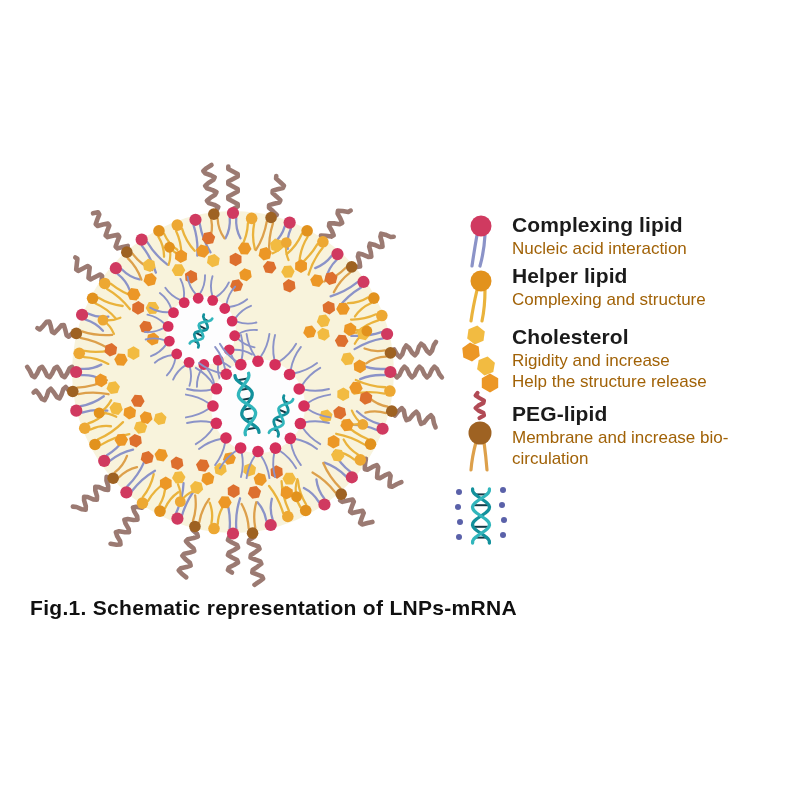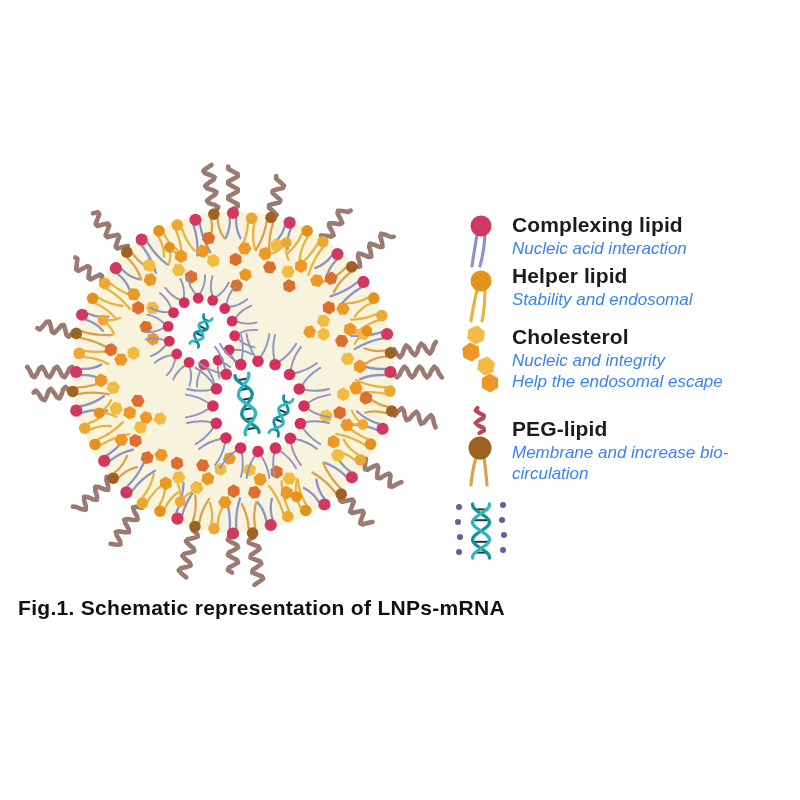--- a/index.html
+++ b/index.html
@@ -4,23 +4,23 @@
 <style>
   html,body{margin:0;padding:0;background:#ffffff;}
   body{width:800px;height:800px;overflow:hidden;font-family:"Liberation Sans","DejaVu Sans",sans-serif;}
   .canvas{position:relative;width:796px;height:800px;background:#ffffff;}
   #lnp-svg{position:absolute;left:0;top:0;}
   .legend{position:absolute;left:452px;top:212px;width:346px;}
   .legend-row{position:relative;}
   .licon{position:absolute;left:6px;top:0;overflow:visible;}
   .ltext{margin-left:60px;}
   .lhead{font-size:21px;font-weight:bold;color:#1b1b1b;line-height:26px;letter-spacing:.1px;}
-  .ldesc{font-size:17px;font-style:italic;color:#3b82f6;line-height:21px;}
-  .caption{position:absolute;left:18px;top:596px;font-size:21px;font-weight:bold;color:#101010;letter-spacing:.3px;}
-  .mb4{margin-bottom:4px;}.mb14{margin-bottom:14px;}.mb9{margin-bottom:24px;}.mb31{margin-bottom:14px;}
+  .ldesc{font-size:17px;color:#a16207;line-height:21px;}
+  .caption{position:absolute;left:30px;top:596px;font-size:21px;font-weight:bold;color:#101010;letter-spacing:.3px;}
+  .mb4{margin-bottom:4px;}.mb14{margin-bottom:14px;}.mb9{margin-bottom:9px;}.mb31{margin-bottom:14px;}
 </style>
 </head>
 <body>
 
 <div class="canvas">
 
   <svg id="lnp-svg" width="800" height="800" viewBox="0 0 800 800">
       <circle cx="233" cy="372" r="161" fill="#f8f3dc"></circle>
       <g>
         <path fill="none" stroke-linecap="round" stroke-linejoin="round" d="M233.0 209.0L237.7 206.5L237.7 204.0L233.0 201.5L228.3 199.0L228.3 196.5L233.0 194.0L237.7 191.5L237.7 189.0L233.0 186.5L228.3 184.0L228.3 181.5L233.0 179.0L237.7 176.5L237.7 174.0L233.0 171.5L228.3 169.0L228.3 166.5" stroke="#9b7a72" stroke-width="4.6"></path>
@@ -443,35 +443,35 @@
     </div>
 
     <div class="legend-row mb14">
       <svg class="licon" id="icon-helper" width="46" height="60" viewBox="0 0 46 60" style="top:6px;">
           <path fill="none" stroke-linecap="round" stroke-linejoin="round" d="M19 21 Q15 38 13 52" stroke="#eab33c" stroke-width="3.2"></path>
           <path fill="none" stroke-linecap="round" stroke-linejoin="round" d="M27 21 Q27 38 24 52" stroke="#eab33c" stroke-width="3.2"></path>
           <circle cx="23" cy="12" r="10.5" fill="#e2921d"></circle>
         </svg>
       <div class="ltext">
         <div class="lhead">Helper lipid</div>
-        <div class="ldesc">Stability and endosomal</div>
+        <div class="ldesc">Complexing and structure</div>
       </div>
     </div>
 
     <div class="legend-row mb9">
       <svg class="licon" id="icon-cholesterol" width="46" height="70" viewBox="0 0 46 70" style="top:0px;">
           <polygon points="16.7,20.4 9.2,14.6 10.5,5.2 19.3,1.6 26.8,7.4 25.5,16.8" fill="#f2bb41"></polygon>
           <polygon points="14.0,37.4 5.3,33.6 4.3,24.1 12.0,18.6 20.7,22.4 21.7,31.9" fill="#ec9726"></polygon>
           <polygon points="26.4,51.4 19.1,45.2 20.7,35.9 29.6,32.6 36.9,38.8 35.3,48.1" fill="#f2bb41"></polygon>
           <polygon points="32.0,68.5 23.8,63.8 23.8,54.3 32.0,49.5 40.2,54.2 40.2,63.7" fill="#ec9726"></polygon>
         </svg>
       <div class="ltext">
         <div class="lhead">Cholesterol</div>
-        <div class="ldesc">Nucleic and integrity</div>
-        <div class="ldesc">Help the endosomal escape</div>
+        <div class="ldesc">Rigidity and increase</div>
+        <div class="ldesc">Help the structure release</div>
       </div>
     </div>
 
     <div class="legend-row mb31">
       <svg class="licon" id="icon-peg" width="46" height="86" viewBox="0 0 46 86" style="top:-12px;">
           <path fill="none" stroke-linecap="round" stroke-linejoin="round" d="M19.5 4.0L17.6 6.5L21.4 9.0L26.0 11.5L25.4 14.0L20.4 16.5L17.5 19.0L20.4 21.5L25.4 24.0L26.0 26.5L21.5 29.0" stroke="#b14a55" stroke-width="4.2"></path>
           <path fill="none" stroke-linecap="round" stroke-linejoin="round" d="M18 53 Q14 68 13 81" stroke="#dda04b" stroke-width="3.2"></path>
           <path fill="none" stroke-linecap="round" stroke-linejoin="round" d="M26 53 Q28 68 29 81" stroke="#dda04b" stroke-width="3.2"></path>
           <circle cx="22" cy="44" r="11.5" fill="#9e6222"></circle>
         </svg>

